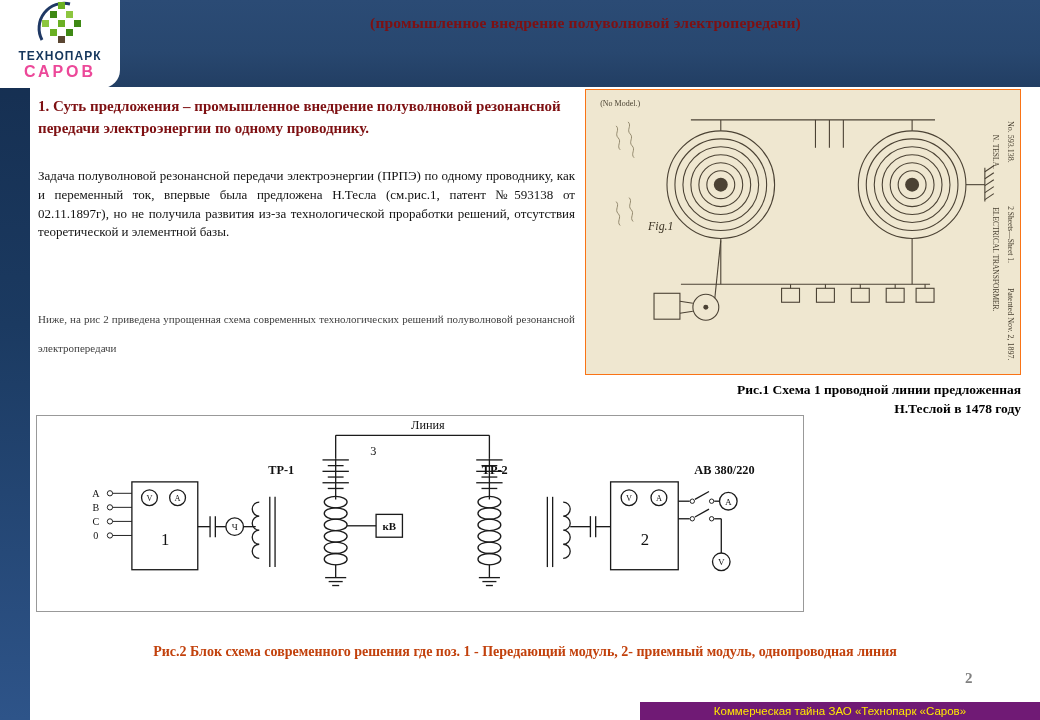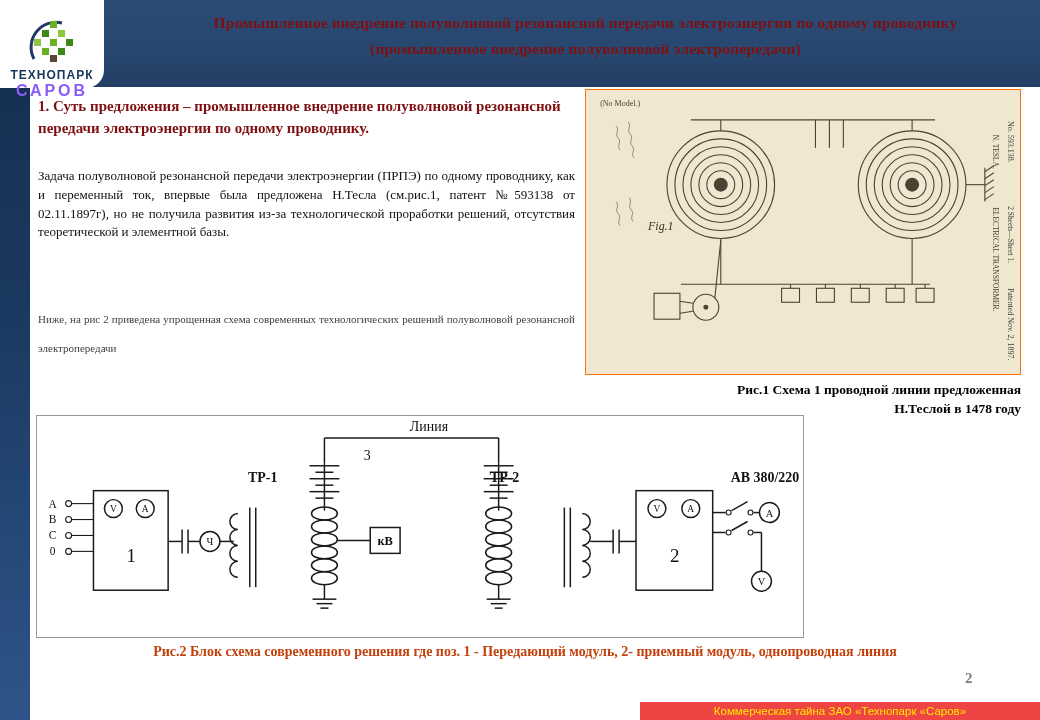--- a/index.html
+++ b/index.html
@@ -8,26 +8,26 @@
   .slide{position:absolute;inset:0;width:1040px;height:720px;background:#fff}
 
   .left-bar{position:absolute;left:0;top:0;width:30px;height:720px;
     background:linear-gradient(180deg,#142c4d 0%,#1b3a61 45%,#2e5489 100%)}
 
   .header{position:absolute;left:0;top:0;width:1040px;height:87px;
     background:linear-gradient(180deg,#2b4b75 0%,#28476f 60%,#223e63 100%);
     padding:10px 14px 0 145px;text-align:center}
   .header-line{color:#7e1012;font-weight:bold;font-size:15.5px;line-height:26px;letter-spacing:.2px}
 
-  .logo{position:absolute;left:0;top:0;width:104px;height:88px;background:#fff;
-    border-bottom-right-radius:18px;text-align:center;padding-top:19px;z-index:3}
+  .logo{position:absolute;left:0;top:0;width:120px;height:88px;background:#fff;
+    border-bottom-right-radius:18px;text-align:center;padding-top:0;z-index:3}
   .logo-top{font-family:"Liberation Sans",sans-serif;font-weight:bold;font-size:12px;
     color:#15365c;letter-spacing:1px;margin-top:1px}
   .logo-bottom{font-family:"Liberation Sans",sans-serif;font-weight:bold;font-size:16px;
-    color:#8b5cf6;letter-spacing:3px}
+    color:#ec4899;letter-spacing:3px}
 
   .heading{position:absolute;left:38px;top:95px;width:540px;color:#7e1012;
     font-weight:bold;font-size:15px;line-height:22px}
   .para{position:absolute;left:38px;top:167px;width:537px;font-size:13px;
     line-height:18.8px;text-align:justify;color:#111}
   .note{position:absolute;left:38px;top:305px;width:537px;font-size:11px;
     line-height:29px;text-align:justify;color:#404040}
 
   .patent{position:absolute;left:585px;top:89px;width:436px;height:286px;
     background:#efe7d0;border:1px solid #f97316}
@@ -36,51 +36,50 @@
   .art .dot{fill:#4b4234;stroke:none}
   .art .squiggle{stroke:#8a7f64;stroke-width:.9;fill:none}
   .pt-label{fill:#4a4232;font-size:8px}
   .pt-fig{fill:#3c3424;font-size:12px;font-style:italic}
   .pt-rot{fill:#4a4232;font-size:8px}
   .pt-rot2{fill:#4a4232;font-size:7.5px}
 
   .fig1-caption{position:absolute;left:585px;top:380px;width:436px;text-align:right;
     font-weight:bold;font-size:13.5px;line-height:19px;color:#000}
 
-  .fig2{position:absolute;left:36px;top:415px;width:768px;height:223px;
+  .fig2{position:absolute;left:36px;top:415px;width:768px;height:197px;
     background:#fff;border:1px solid #999}
   .fig2 svg{display:block;width:100%;height:100%}
   .wire line,.wire rect,.wire circle,.wire ellipse,.wire path{stroke:#1b1b1b;stroke-width:1.5;fill:none}
   .wire .thin{stroke-width:1.1}
   .f-lbl{fill:#111;font-size:14px;font-weight:bold}
   .f-txt{fill:#111;font-size:14px}
   .f-num{fill:#111;font-size:19px}
   .f-sm{fill:#111;font-size:9.5px}
   .f-ch{fill:#111;font-size:10.5px}
   .f-ph{fill:#111;font-size:11.5px}
   .f-kv{fill:#111;font-size:12.5px;font-weight:bold}
 
   .fig2-caption{position:absolute;left:30px;top:644px;width:990px;text-align:center;
     font-weight:bold;font-size:14px;color:#c2410c}
 
   .page-num{position:absolute;left:965px;top:670px;color:#808080;font-weight:bold;font-size:15px}
 
-  .conf-bar{position:absolute;left:640px;top:702px;width:400px;height:18px;background:#ef4444;
+  .conf-bar{position:absolute;left:640px;top:702px;width:400px;height:18px;background:#701a75;
     color:#ffe800;font-family:"Liberation Sans",sans-serif;font-size:11.5px;
     text-align:center;line-height:18px}
 </style>
 </head>
 <body>
 
 <div class="slide">
 
   <div class="left-bar"></div>
 
   <div class="header">
-    <div class="header-line">Промышленное внедрение полуволновой резонансной передачи электроэнергии по одному проводнику</div>
     <div class="header-line">(промышленное внедрение полуволновой электропередачи)</div>
   </div>
 
   <div class="logo">
     <svg width="64" height="44" viewBox="0 0 64 44">
       <path d="M14,40 A25,25 0 0 1 42,4" stroke="#1f3864" stroke-width="3" fill="none"></path>
       <g>
         <rect x="30" y="2" width="7" height="7" fill="#6ab023"></rect>
         <rect x="22" y="11" width="7" height="7" fill="#3e8914"></rect>
         <rect x="38" y="11" width="7" height="7" fill="#8dc63f"></rect>

